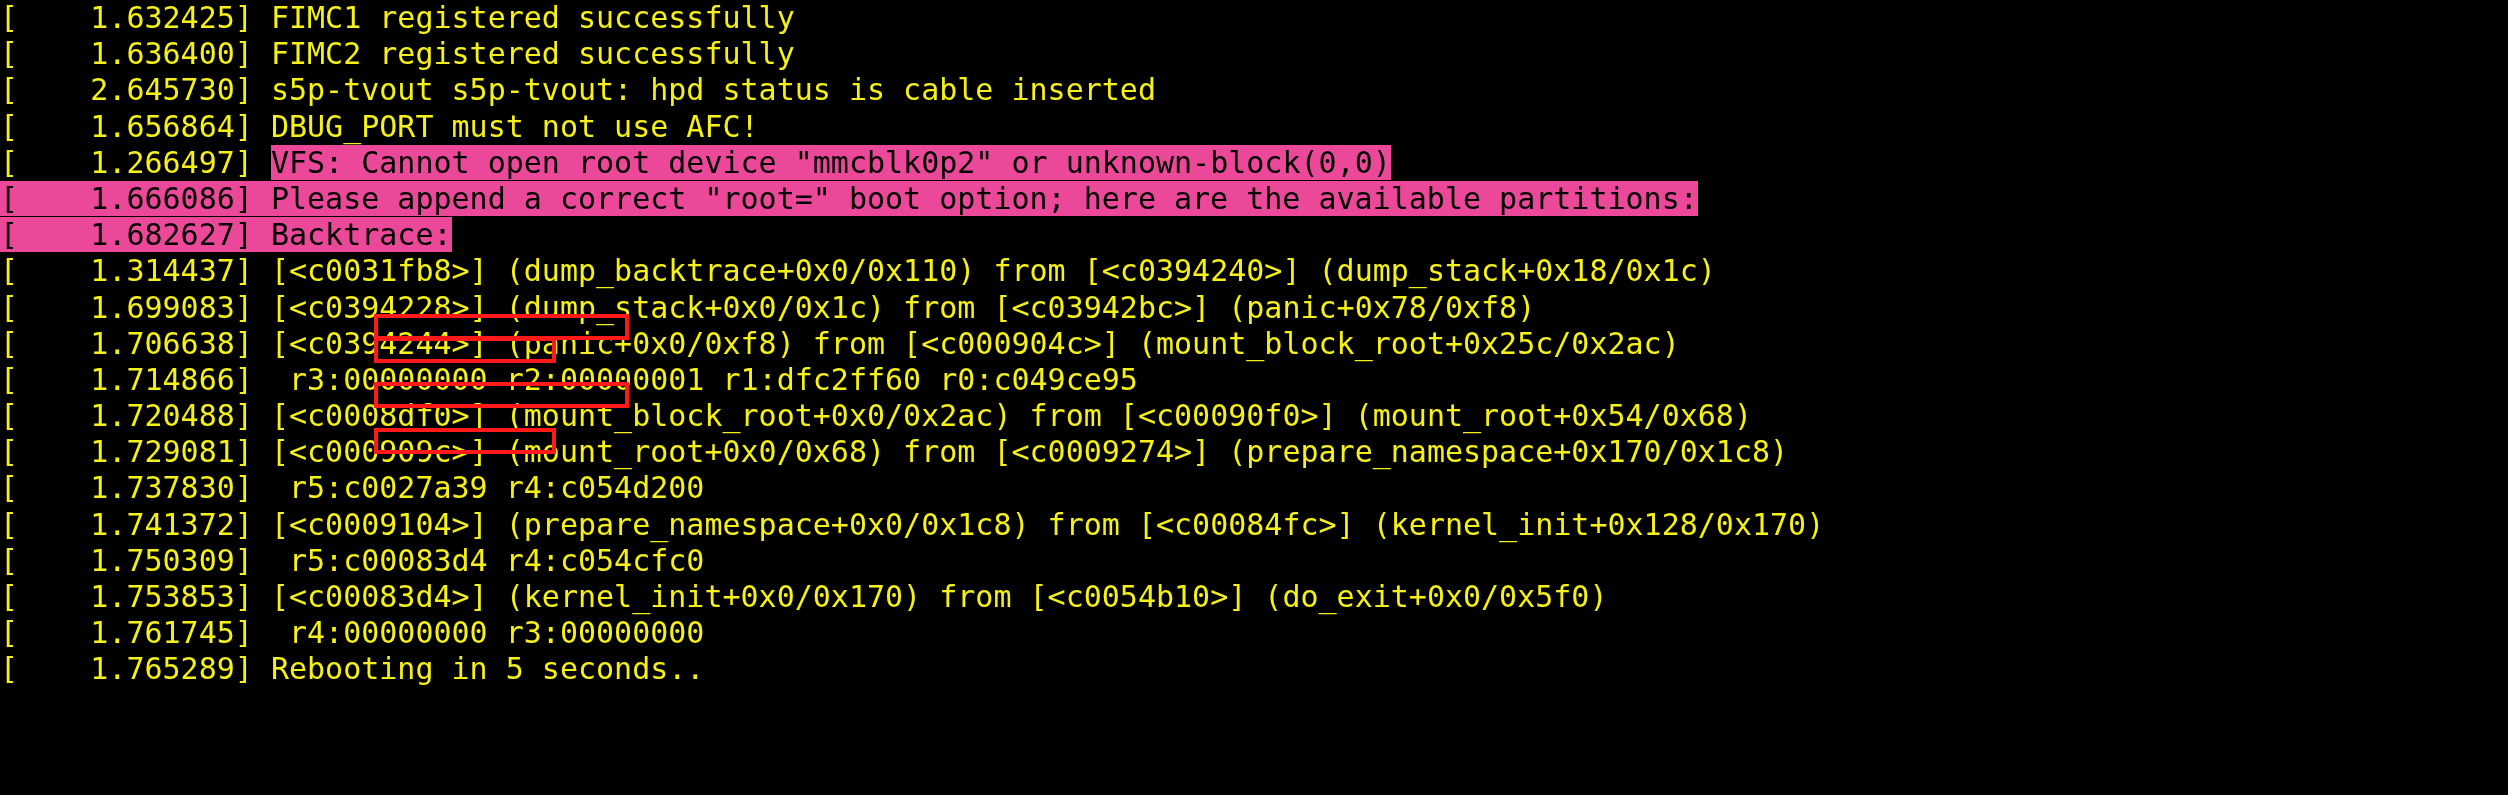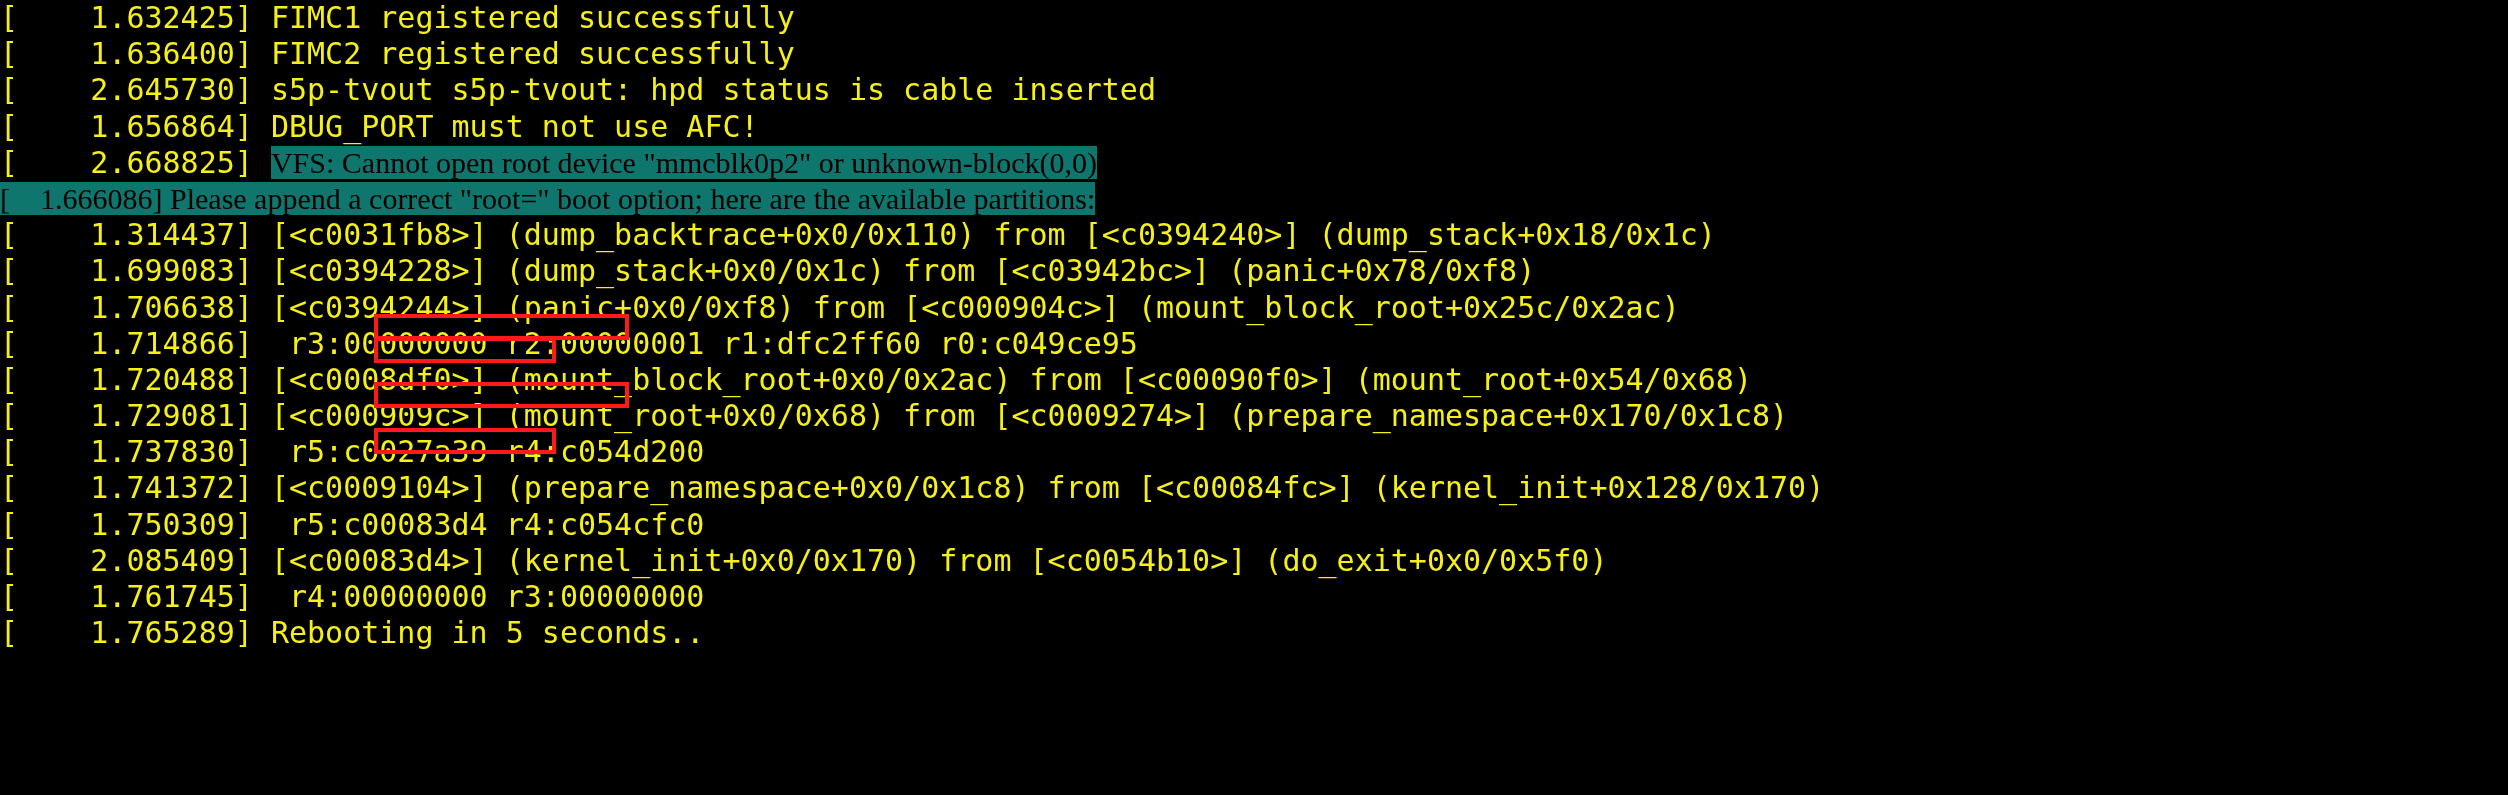--- a/index.html
+++ b/index.html
@@ -35,23 +35,22 @@
     font-family: "DejaVu Sans Mono", "Liberation Mono", monospace;
   }
 
   .line .seg {
     display: inline;
     white-space: pre;
   }
 
   
   .hl {
-    background: #0f766e;
+    background: #ec4899;
     color: #000000;
-    font-family: Liberation Serif, serif;
   }
 
   
   .tx {
     color: #f4f018;
   }
 
   
   .redbox {
     position: absolute;
@@ -62,31 +61,32 @@
   }
 </style>
 </head>
 <body>
 
 <div id="console">
     <div class="line"><span class="seg tx">[    1.632425] </span><span class="seg tx">FIMC1 registered successfully</span></div>
     <div class="line"><span class="seg tx">[    1.636400] </span><span class="seg tx">FIMC2 registered successfully</span></div>
     <div class="line"><span class="seg tx">[    2.645730] </span><span class="seg tx">s5p-tvout s5p-tvout: hpd status is cable inserted</span></div>
     <div class="line"><span class="seg tx">[    1.656864] </span><span class="seg tx">DBUG_PORT must not use AFC!</span></div>
-    <div class="line"><span class="seg tx">[    2.668825] </span><span class="seg hl">VFS: Cannot open root device "mmcblk0p2" or unknown-block(0,0)</span></div>
+    <div class="line"><span class="seg tx">[    1.266497] </span><span class="seg hl">VFS: Cannot open root device "mmcblk0p2" or unknown-block(0,0)</span></div>
     <div class="line"><span class="seg hl">[    1.666086] Please append a correct "root=" boot option; here are the available partitions:</span></div>
+    <div class="line"><span class="seg hl">[    1.682627] Backtrace:</span></div>
     <div class="line"><span class="seg tx">[    1.314437] </span><span class="seg tx">[&lt;c0031fb8&gt;] (dump_backtrace+0x0/0x110) from [&lt;c0394240&gt;] (dump_stack+0x18/0x1c)</span></div>
     <div class="line"><span class="seg tx">[    1.699083] </span><span class="seg tx">[&lt;c0394228&gt;] (dump_stack+0x0/0x1c) from [&lt;c03942bc&gt;] (panic+0x78/0xf8)</span></div>
     <div class="line"><span class="seg tx">[    1.706638] </span><span class="seg tx">[&lt;c0394244&gt;] (panic+0x0/0xf8) from [&lt;c000904c&gt;] (mount_block_root+0x25c/0x2ac)</span></div>
     <div class="line"><span class="seg tx">[    1.714866] </span><span class="seg tx"> r3:00000000 r2:00000001 r1:dfc2ff60 r0:c049ce95</span></div>
     <div class="line"><span class="seg tx">[    1.720488] </span><span class="seg tx">[&lt;c0008df0&gt;] (mount_block_root+0x0/0x2ac) from [&lt;c00090f0&gt;] (mount_root+0x54/0x68)</span></div>
     <div class="line"><span class="seg tx">[    1.729081] </span><span class="seg tx">[&lt;c000909c&gt;] (mount_root+0x0/0x68) from [&lt;c0009274&gt;] (prepare_namespace+0x170/0x1c8)</span></div>
     <div class="line"><span class="seg tx">[    1.737830] </span><span class="seg tx"> r5:c0027a39 r4:c054d200</span></div>
     <div class="line"><span class="seg tx">[    1.741372] </span><span class="seg tx">[&lt;c0009104&gt;] (prepare_namespace+0x0/0x1c8) from [&lt;c00084fc&gt;] (kernel_init+0x128/0x170)</span></div>
     <div class="line"><span class="seg tx">[    1.750309] </span><span class="seg tx"> r5:c00083d4 r4:c054cfc0</span></div>
-    <div class="line"><span class="seg tx">[    2.085409] </span><span class="seg tx">[&lt;c00083d4&gt;] (kernel_init+0x0/0x170) from [&lt;c0054b10&gt;] (do_exit+0x0/0x5f0)</span></div>
+    <div class="line"><span class="seg tx">[    1.753853] </span><span class="seg tx">[&lt;c00083d4&gt;] (kernel_init+0x0/0x170) from [&lt;c0054b10&gt;] (do_exit+0x0/0x5f0)</span></div>
     <div class="line"><span class="seg tx">[    1.761745] </span><span class="seg tx"> r4:00000000 r3:00000000</span></div>
     <div class="line"><span class="seg tx">[    1.765289] </span><span class="seg tx">Rebooting in 5 seconds..</span></div>
     <div class="redbox" style="left: 374px; top: 314px; width: 255px; height: 26px; border-color: rgb(255, 26, 26);"></div>
     <div class="redbox" style="left: 374px; top: 337px; width: 182px; height: 26px; border-color: rgb(255, 26, 26);"></div>
     <div class="redbox" style="left: 374px; top: 382px; width: 255px; height: 26px; border-color: rgb(255, 26, 26);"></div>
     <div class="redbox" style="left: 374px; top: 428px; width: 182px; height: 26px; border-color: rgb(255, 26, 26);"></div>
   </div>
 
 </body></html>

